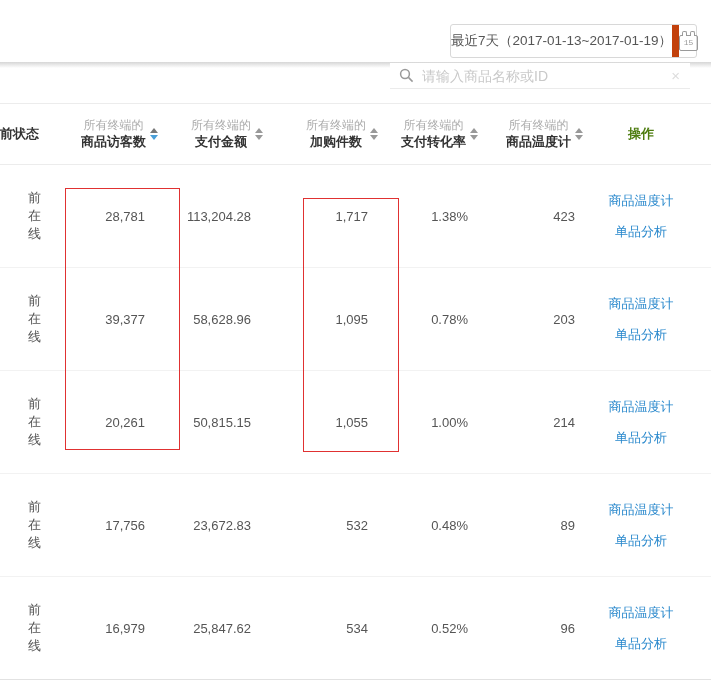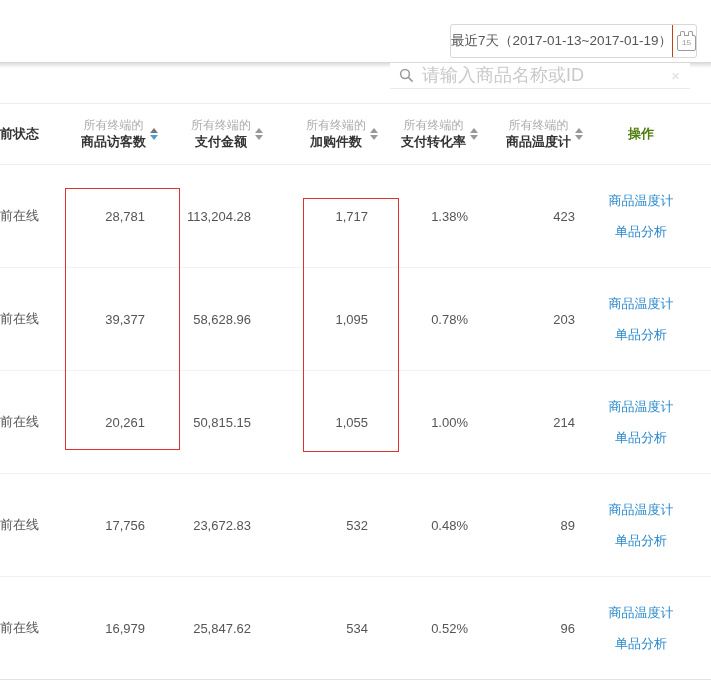--- a/index.html
+++ b/index.html
@@ -8,38 +8,38 @@
     background:#fff;font-family:"Liberation Sans",sans-serif;
   }
   
   .date-ctl{
     position:absolute;left:450px;top:24px;width:247px;height:34px;
     box-sizing:border-box;border:1px solid #d8d8d8;border-radius:3px;
     display:flex;align-items:stretch;background:#fff;cursor:pointer;
   }
   .date-text{flex:1;display:flex;align-items:center;justify-content:center;
     font-size:13.5px;color:#555;white-space:nowrap;}
-  .date-cal{width:36px;border-left:1px solid #c2410c;display:flex;
-    align-items:center;justify-content:flex-end;font-family:Liberation Mono, monospace;}
+  .date-cal{width:36px;border-left:7px solid #c2410c;display:flex;
+    align-items:center;justify-content:center;font-family:Liberation Mono, monospace;}
   .cal{position:relative;width:17px;height:14px;border:1px solid #9a9a9a;
     border-radius:2px;margin-top:4px;display:flex;align-items:center;
     justify-content:center;}
   .cal::before,.cal::after{content:"";position:absolute;top:-5px;width:3px;height:4px;
     border:1px solid #9a9a9a;border-bottom:none;border-radius:2px 2px 0 0;background:#fff;}
   .cal::before{left:2px;}
   .cal::after{right:2px;}
   .cal b{font-size:8px;color:#9a9a9a;font-weight:normal;line-height:1;}
   
   .shadow{position:absolute;left:0;top:62px;width:711px;height:6px;z-index:1;
     background:linear-gradient(to bottom,#d6d6d6,rgba(255,255,255,0));}
   
   .search{position:absolute;left:390px;top:63px;width:300px;height:25px;z-index:2;
     background:#fff;border-bottom:1px solid #ebebeb;display:flex;align-items:center;}
   .search .mag{margin:0 8px 0 9px;display:flex;}
-  .search input{flex:1;border:none;outline:none;font-size:18px;color:#555;
+  .search input{flex:1;border:none;outline:none;font-size:14px;color:#555;
     background:transparent;font-family:inherit;padding:0;}
   .search input::placeholder{color:#c9c9c9;}
   .clear{color:#ddd;font-size:15px;line-height:1;padding:0 10px;cursor:pointer;}
   
   .table{position:absolute;left:0;top:103px;width:711px;}
   .thead{display:flex;align-items:center;height:62px;box-sizing:border-box;
     border-top:1px solid #ececec;border-bottom:1px solid #ececec;}
   .trow{display:flex;align-items:center;height:103px;box-sizing:border-box;
     border-bottom:1px solid #f2f2f2;}
   .trow:last-child{border-bottom:1px solid #e2e2e2;}
@@ -50,21 +50,21 @@
   .c-cart{width:115px;}
   .c-conv{width:100px;}
   .c-items{width:105px;}
   .c-act{width:126px;}
   .num{font-size:13px;color:#555;text-align:right;}
   .c-vis.num{padding-right:15px;}
   .c-pay.num{padding-right:14px;}
   .c-cart.num{padding-right:12px;}
   .c-conv.num{padding-right:12px;}
   .c-items.num{padding-right:10px;}
-  .status-txt{font-size:13px;color:#555;}
+  .status-txt{font-size:13px;color:#555;padding-left:28px;}
   .hstatus{font-size:13px;font-weight:bold;color:#333;}
   .hcell{display:flex;justify-content:flex-end;align-items:center;
     padding-right:2px;cursor:pointer;}
   .hblock{text-align:center;}
   .hprefix{display:block;color:#ababab;font-size:12px;line-height:15px;font-weight:normal;}
   .hlabel{display:block;color:#333;font-size:13px;line-height:17px;font-weight:bold;}
   .arrows{display:flex;flex-direction:column;gap:2px;margin-left:4px;}
   .arr-up{width:0;height:0;border-left:4px solid transparent;
     border-right:4px solid transparent;border-bottom:5px solid #999;}
   .arr-down{width:0;height:0;border-left:4px solid transparent;

